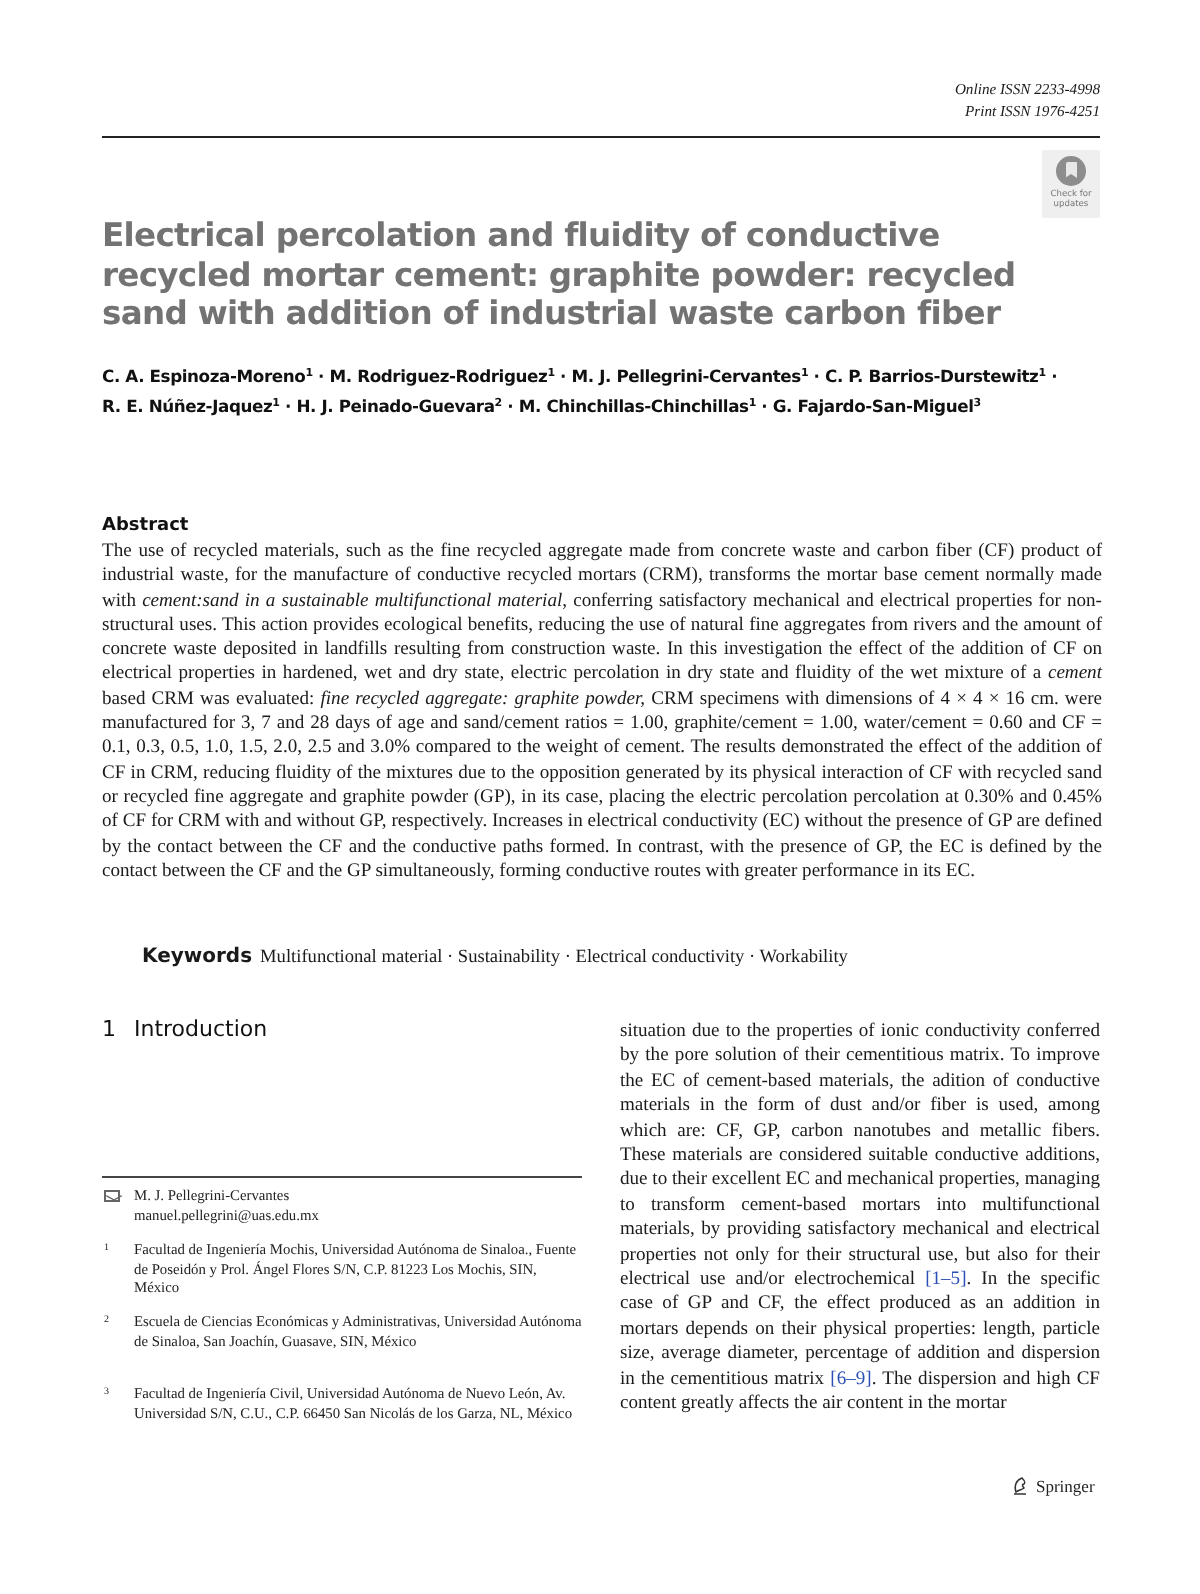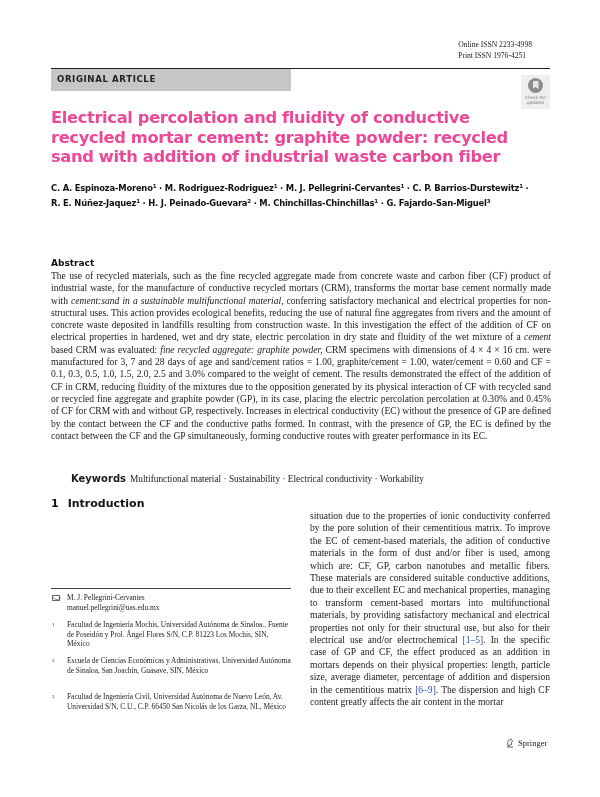--- a/index.html
+++ b/index.html
@@ -1,42 +1,42 @@
 <!DOCTYPE html>
 <html><head>
 <meta charset="utf-8">
 <style>
   html, body { margin: 0; padding: 0; background: #ffffff; }
   body { width: 600px; height: 797px; position: relative; overflow: hidden; color: #1a1a1a; }
   .page { position: absolute; left: 0; top: 0; width: 600px; height: 797px; background: #fff; }
 
   .hdr-left { position: absolute; left: 51px; top: 39px; font-size: 7.4px; line-height: 11px; font-family: "Liberation Sans", sans-serif; letter-spacing: -0.1px; }
-  .hdr-right { position: absolute; right: 68px; top: 39px; font-size: 7.6px; line-height: 11px; text-align: left; font-family: "Liberation Serif", serif; }
+  .hdr-right { position: absolute; right: 50px; top: 39px; font-size: 7.6px; line-height: 11px; text-align: right; font-family: "Liberation Serif", serif; font-style: italic; }
   .rule { position: absolute; left: 51px; width: 499px; top: 68px; height: 1.2px; background: #222; }
   .orig-bar { position: absolute; left: 51px; top: 69px; width: 240px; height: 22px; background: #c6c6c6; }
   .orig-bar span { position: absolute; left: 6px; top: 5px; font-size: 8.6px; font-weight: bold; letter-spacing: 0.6px; font-family: "DejaVu Sans", sans-serif; color: #222; }
 
   .cfu { position: absolute; left: 521px; top: 75px; width: 29px; height: 34px; background: #efefef; border-radius: 1px; }
   .cfu .circ { position: absolute; left: 7px; top: 3px; width: 15px; height: 15px; border-radius: 50%; background: #8d8d8d; }
   .cfu .circ::after { content: ""; position: absolute; left: 4.5px; top: 3px; width: 6px; height: 8px; background: #e8e8e8; border-radius: 1px 1px 0 0; clip-path: polygon(0 0,100% 0,100% 100%,50% 75%,0 100%); }
   .cfu .txt { position: absolute; left: 0; top: 20px; width: 29px; text-align: center; font-size: 4.3px; line-height: 5px; color: #777; font-family: "DejaVu Sans", sans-serif; }
 
-  .title { position: absolute; left: 51px; top: 108px; width: 470px; font-size: 16.3px; line-height: 19.5px; font-weight: bold; font-family: "DejaVu Sans", sans-serif; letter-spacing: -0.35px; color: #ec4899; }
+  .title { position: absolute; left: 51px; top: 108px; width: 470px; font-size: 16.3px; line-height: 19.5px; font-weight: bold; font-family: "DejaVu Sans", sans-serif; letter-spacing: -0.35px; color: #737373; }
   .authors { position: absolute; left: 51px; top: 181px; width: 510px; font-size: 8.4px; line-height: 14.5px; font-weight: bold; font-family: "DejaVu Sans", sans-serif; letter-spacing: -0.2px; color: #111; }
   .authors sup { font-size: 5.5px; vertical-align: 3px; line-height: 0; }
   .dates { position: absolute; left: 51px; top: 222px; width: 510px; font-size: 6.8px; line-height: 10.5px; font-family: "DejaVu Sans", sans-serif; letter-spacing: -0.15px; color: #222; }
 
   .abs-head { position: absolute; left: 51px; top: 258px; font-size: 9px; font-weight: bold; font-family: "DejaVu Sans", sans-serif; color: #111; }
   .abstract { position: absolute; left: 51px; top: 270px; width: 500px; font-size: 9.55px; line-height: 12.3px; font-family: "Liberation Serif", serif; text-align: justify; color: #1a1a1a; }
   .abstract p { margin: 0; }
 
   .keywords { position: absolute; left: 51px; top: 473px; width: 500px; font-size: 9.3px; font-family: "Liberation Serif", serif; color: #1a1a1a; }
   .keywords .kw-label { font-family: "DejaVu Sans", sans-serif; font-weight: bold; font-size: 10px; margin-right: 4px; margin-left: 20px; }
 
-  .sec-head { position: absolute; left: 51px; top: 497px; font-size: 11px; font-weight: bold; font-family: "DejaVu Sans", sans-serif; color: #111; }
+  .sec-head { position: absolute; left: 51px; top: 508px; font-size: 11px; font-weight: normal; font-family: "DejaVu Sans", sans-serif; color: #111; }
   .sec-head .num { margin-right: 9px; }
 
   .col-left { position: absolute; left: 51px; top: 535px; width: 240px; font-size: 9.55px; line-height: 12.4px; font-family: "Liberation Serif", serif; text-align: justify; }
   .col-left p { margin: 0; }
 
   .fn-rule { position: absolute; left: 51px; top: 588px; width: 240px; height: 0.8px; background: #444; }
   .fn { position: absolute; left: 51px; width: 240px; font-size: 7.4px; line-height: 9.6px; font-family: "Liberation Serif", serif; color: #222; }
   .fn .mark { position: absolute; left: 1px; top: 0; font-size: 5px; }
   .fn .body { margin-left: 16px; }
   .mail-icon { position: absolute; left: 1px; top: 2px; width: 8px; height: 6px; border: 0.8px solid #666; box-sizing: border-box; }
@@ -53,23 +53,20 @@
 <body>
 
 <div class="page">
 
   <div class="hdr-right">
     <div>Online ISSN 2233-4998</div>
     <div>Print ISSN 1976-4251</div>
   </div>
 
   <div class="rule"></div>
-  <div class="orig-bar">
-    <span>ORIGINAL ARTICLE</span>
-  </div>
 
   <div class="cfu">
     <div class="circ"></div>
     <div class="txt">
       <div>Check for</div>
       <div>updates</div>
     </div>
   </div>
 
   <h1 class="title" style="margin:0">Electrical percolation and fluidity of conductive recycled mortar cement: graphite powder: recycled sand with addition of industrial waste carbon fiber</h1>

